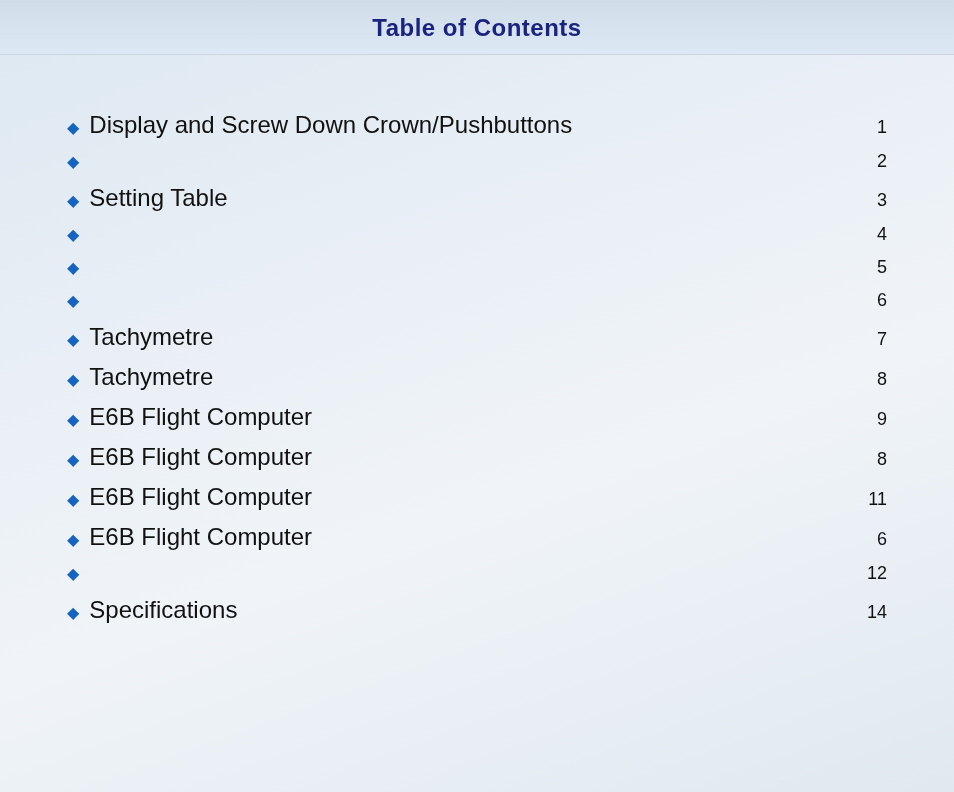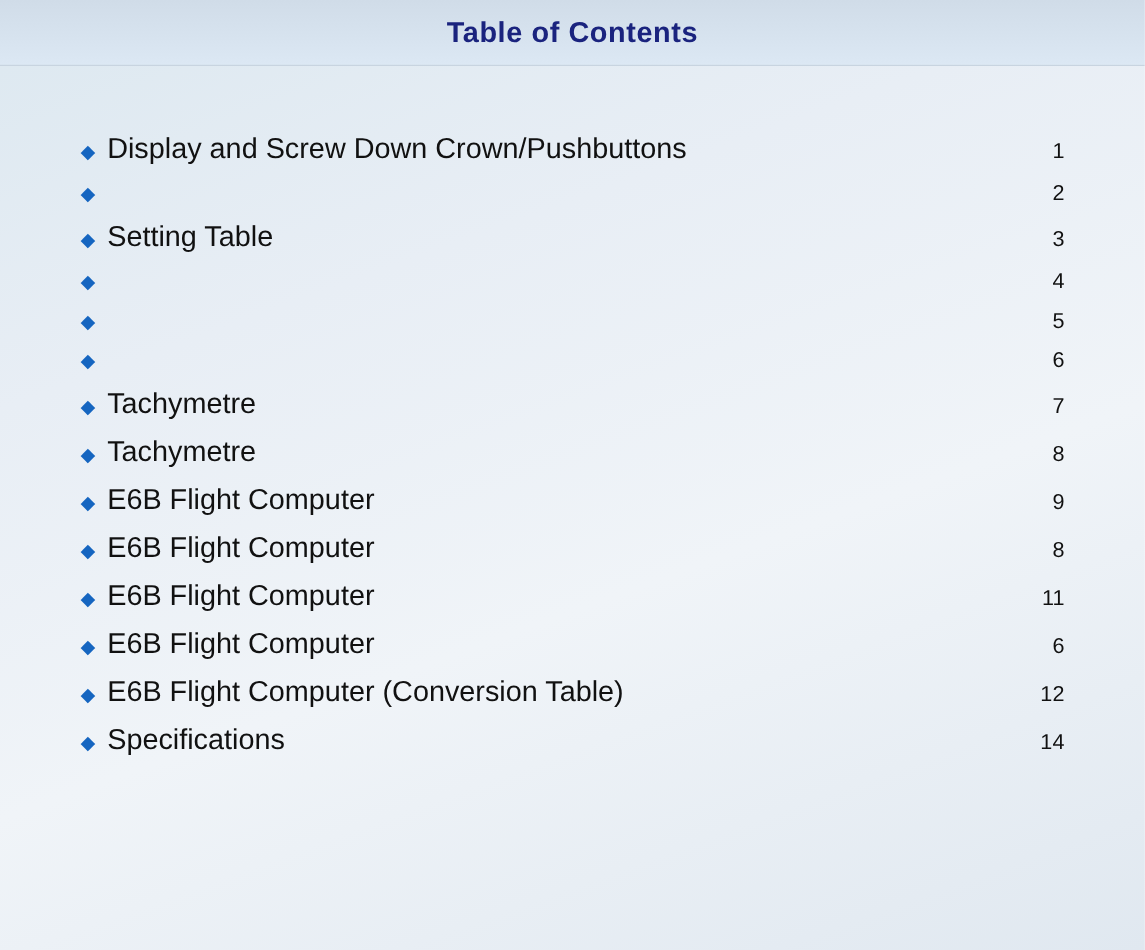--- a/index.html
+++ b/index.html
@@ -159,21 +159,20 @@
     <div class="toc-item">
       <div class="toc-left">
         <span class="bullet">◆</span>
         <span class="toc-label">E6B Flight Computer</span>
       </div>
       <span class="toc-number">6</span>
     </div>
     <div class="toc-item">
       <div class="toc-left">
         <span class="bullet">◆</span>
-        <span class="toc-label">E6B Flight Computer (Conversion Table)</span>
       </div>
       <span class="toc-number">12</span>
     </div>
     <div class="toc-item">
       <div class="toc-left">
         <span class="bullet">◆</span>
         <span class="toc-label">Specifications</span>
       </div>
       <span class="toc-number">14</span>
     </div>

